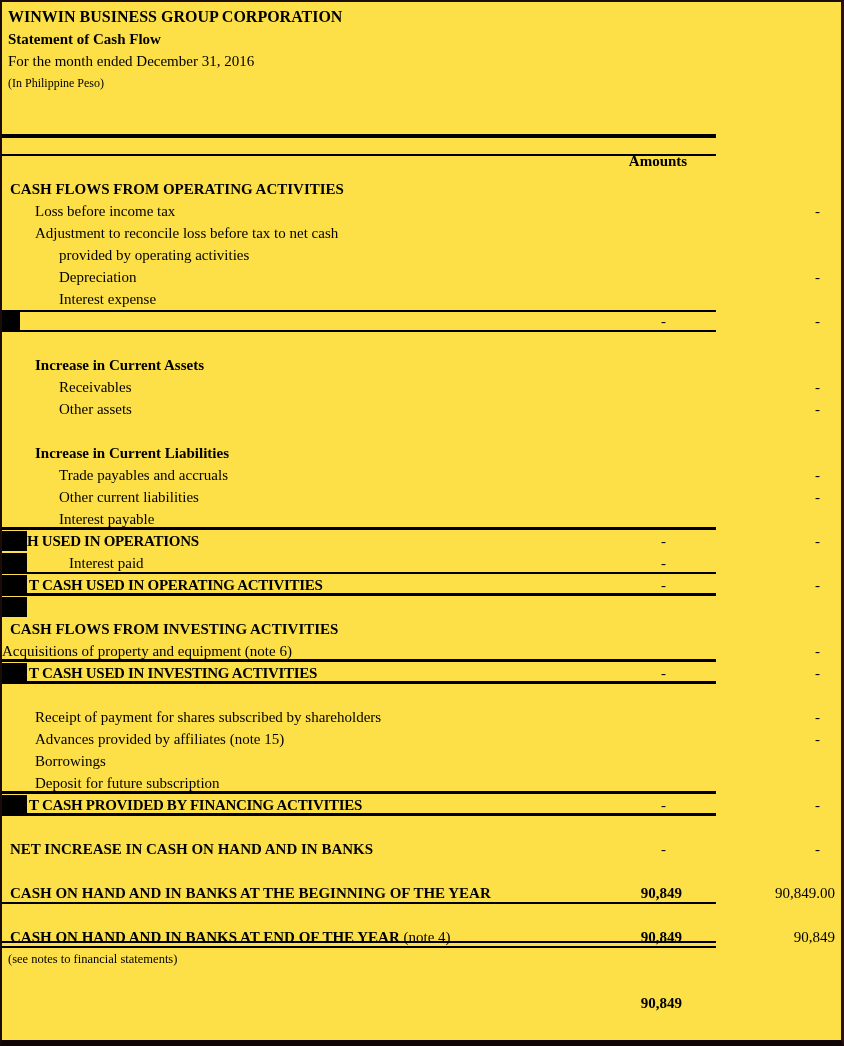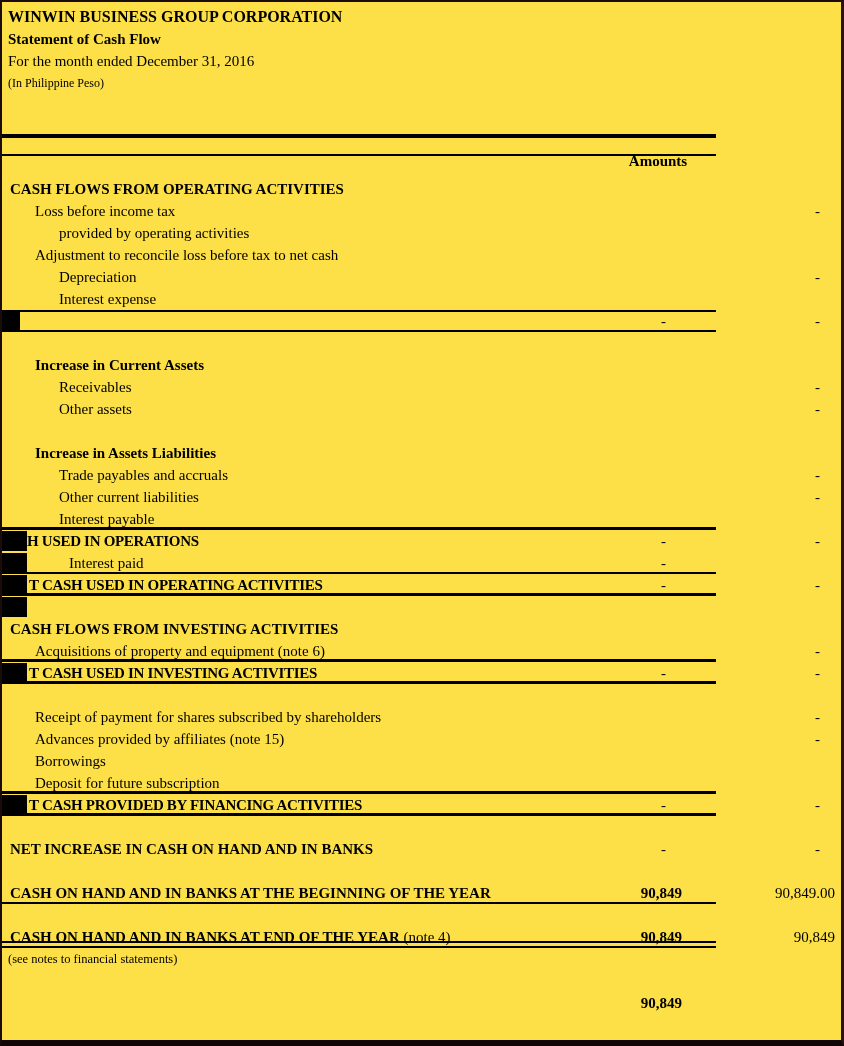--- a/index.html
+++ b/index.html
@@ -67,26 +67,26 @@
       </div>
       <div class="row"></div>
       <div class="row">
         <div class="lbl b" style="padding-left: 8px;"><span>CASH FLOWS FROM OPERATING ACTIVITIES</span></div>
       </div>
       <div class="row">
         <div class="lbl" style="padding-left: 33px;"><span>Loss before income tax</span></div>
         <div class="c2 dash">-</div>
       </div>
       <div class="row">
+        <div class="lbl" style="padding-left: 33px;"><span>Adjustment to reconcile loss before tax to net cash</span></div>
+      </div>
+      <div class="row">
         <div class="lbl" style="padding-left: 57px;"><span>provided by operating activities</span></div>
       </div>
       <div class="row">
-        <div class="lbl" style="padding-left: 33px;"><span>Adjustment to reconcile loss before tax to net cash</span></div>
-      </div>
-      <div class="row">
         <div class="lbl" style="padding-left: 57px;"><span>Depreciation</span></div>
         <div class="c2 dash">-</div>
       </div>
       <div class="row">
         <div class="lbl" style="padding-left: 57px;"><span>Interest expense</span></div>
       </div>
       <div class="row ln-tt ln-bt">
         <div class="band"></div>
         <div class="redact" style="width: 18px;"></div>
         <div class="c1 dash">-</div>
@@ -99,21 +99,21 @@
       <div class="row">
         <div class="lbl" style="padding-left: 57px;"><span>Receivables</span></div>
         <div class="c2 dash">-</div>
       </div>
       <div class="row">
         <div class="lbl" style="padding-left: 57px;"><span>Other assets</span></div>
         <div class="c2 dash">-</div>
       </div>
       <div class="row"></div>
       <div class="row">
-        <div class="lbl b" style="padding-left: 33px;"><span>Increase in Assets Liabilities</span></div>
+        <div class="lbl b" style="padding-left: 33px;"><span>Increase in Current Liabilities</span></div>
       </div>
       <div class="row">
         <div class="lbl" style="padding-left: 57px;"><span>Trade payables and accruals</span></div>
         <div class="c2 dash">-</div>
       </div>
       <div class="row">
         <div class="lbl" style="padding-left: 57px;"><span>Other current liabilities</span></div>
         <div class="c2 dash">-</div>
       </div>
       <div class="row ln-bT">
@@ -140,21 +140,21 @@
         <div class="c2 dash">-</div>
       </div>
       <div class="row">
         <div class="redact" style="width: 25px;"></div>
       </div>
       <div class="row">
         <div class="lbl b" style="padding-left: 8px;"><span>CASH FLOWS FROM INVESTING ACTIVITIES</span></div>
       </div>
       <div class="row ln-bT">
         <div class="band"></div>
-        <div class="lbl" style="padding-left: 33px;"><span>Acquisitions of property and equipment (note 6)</span></div>
+        <div class="lbl" style=""><span>Acquisitions of property and equipment (note 6)</span></div>
         <div class="c2 dash">-</div>
       </div>
       <div class="row ln-bT">
         <div class="band"></div>
         <div class="redact" style="width: 25px;"></div>
         <div class="lbl b cond" style="padding-left: 27px;"><span>T CASH USED IN INVESTING ACTIVITIES</span></div>
         <div class="c1 dash">-</div>
         <div class="c2 dash">-</div>
       </div>
       <div class="row"></div>

